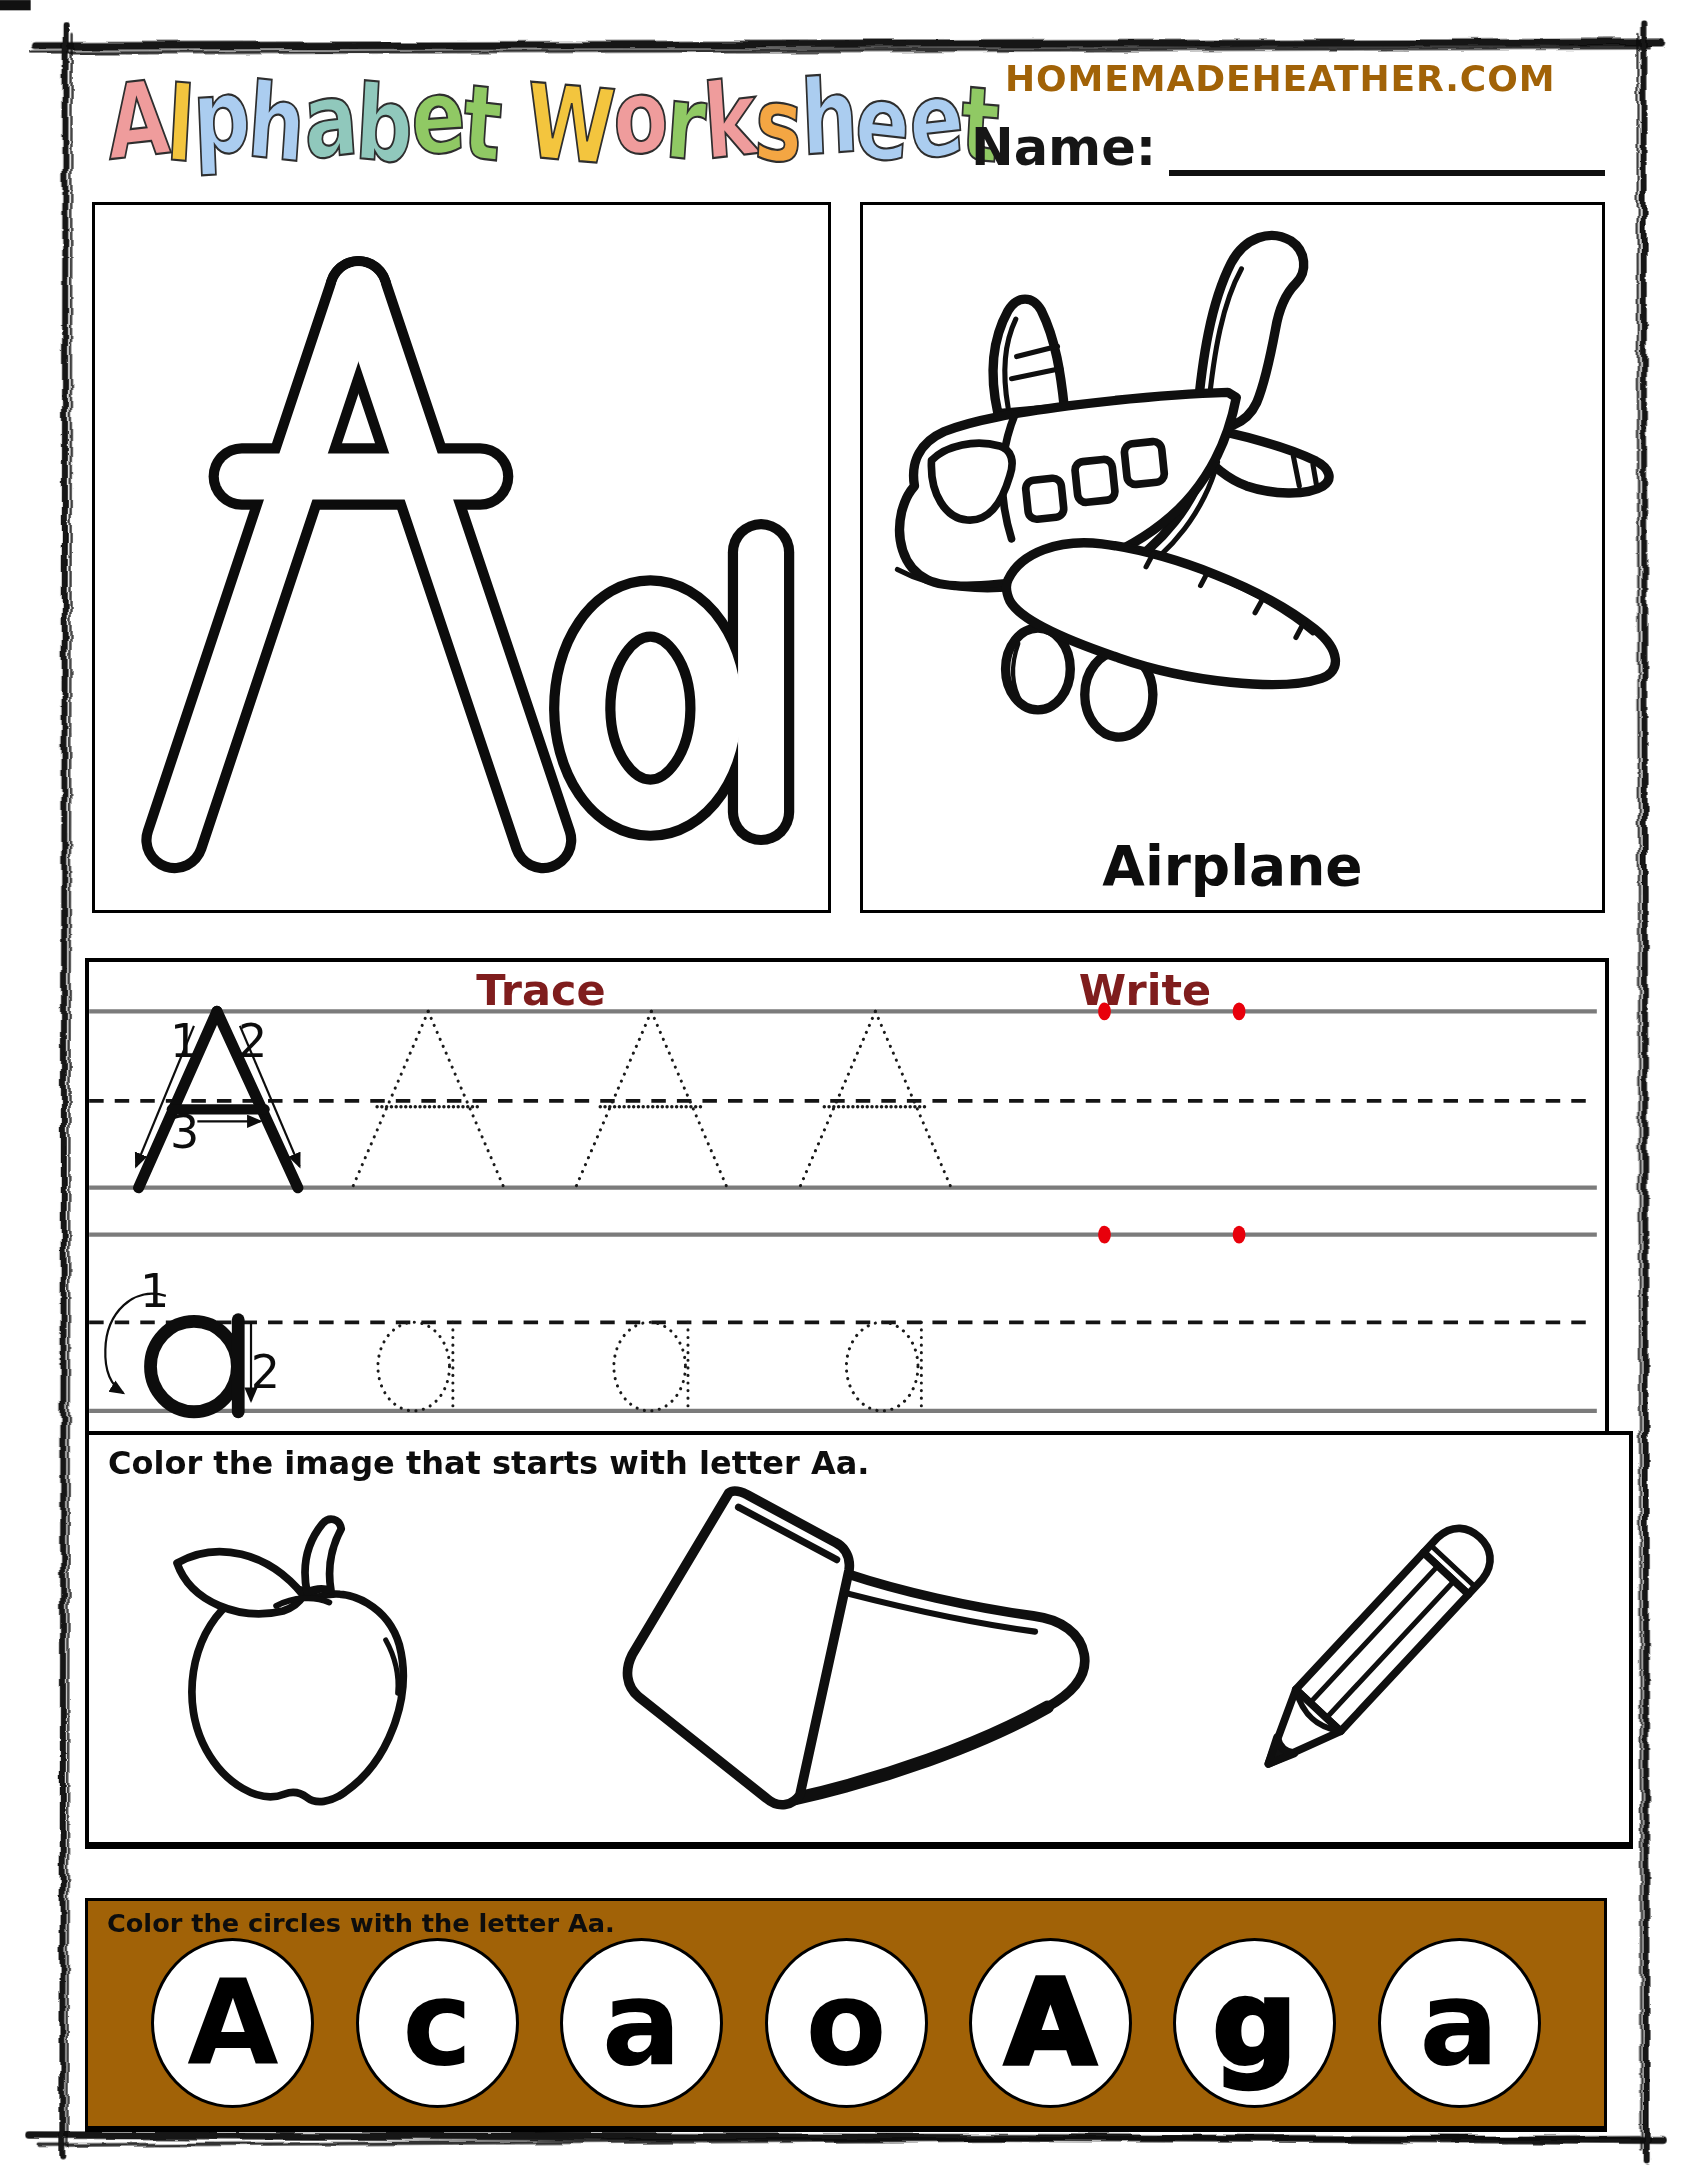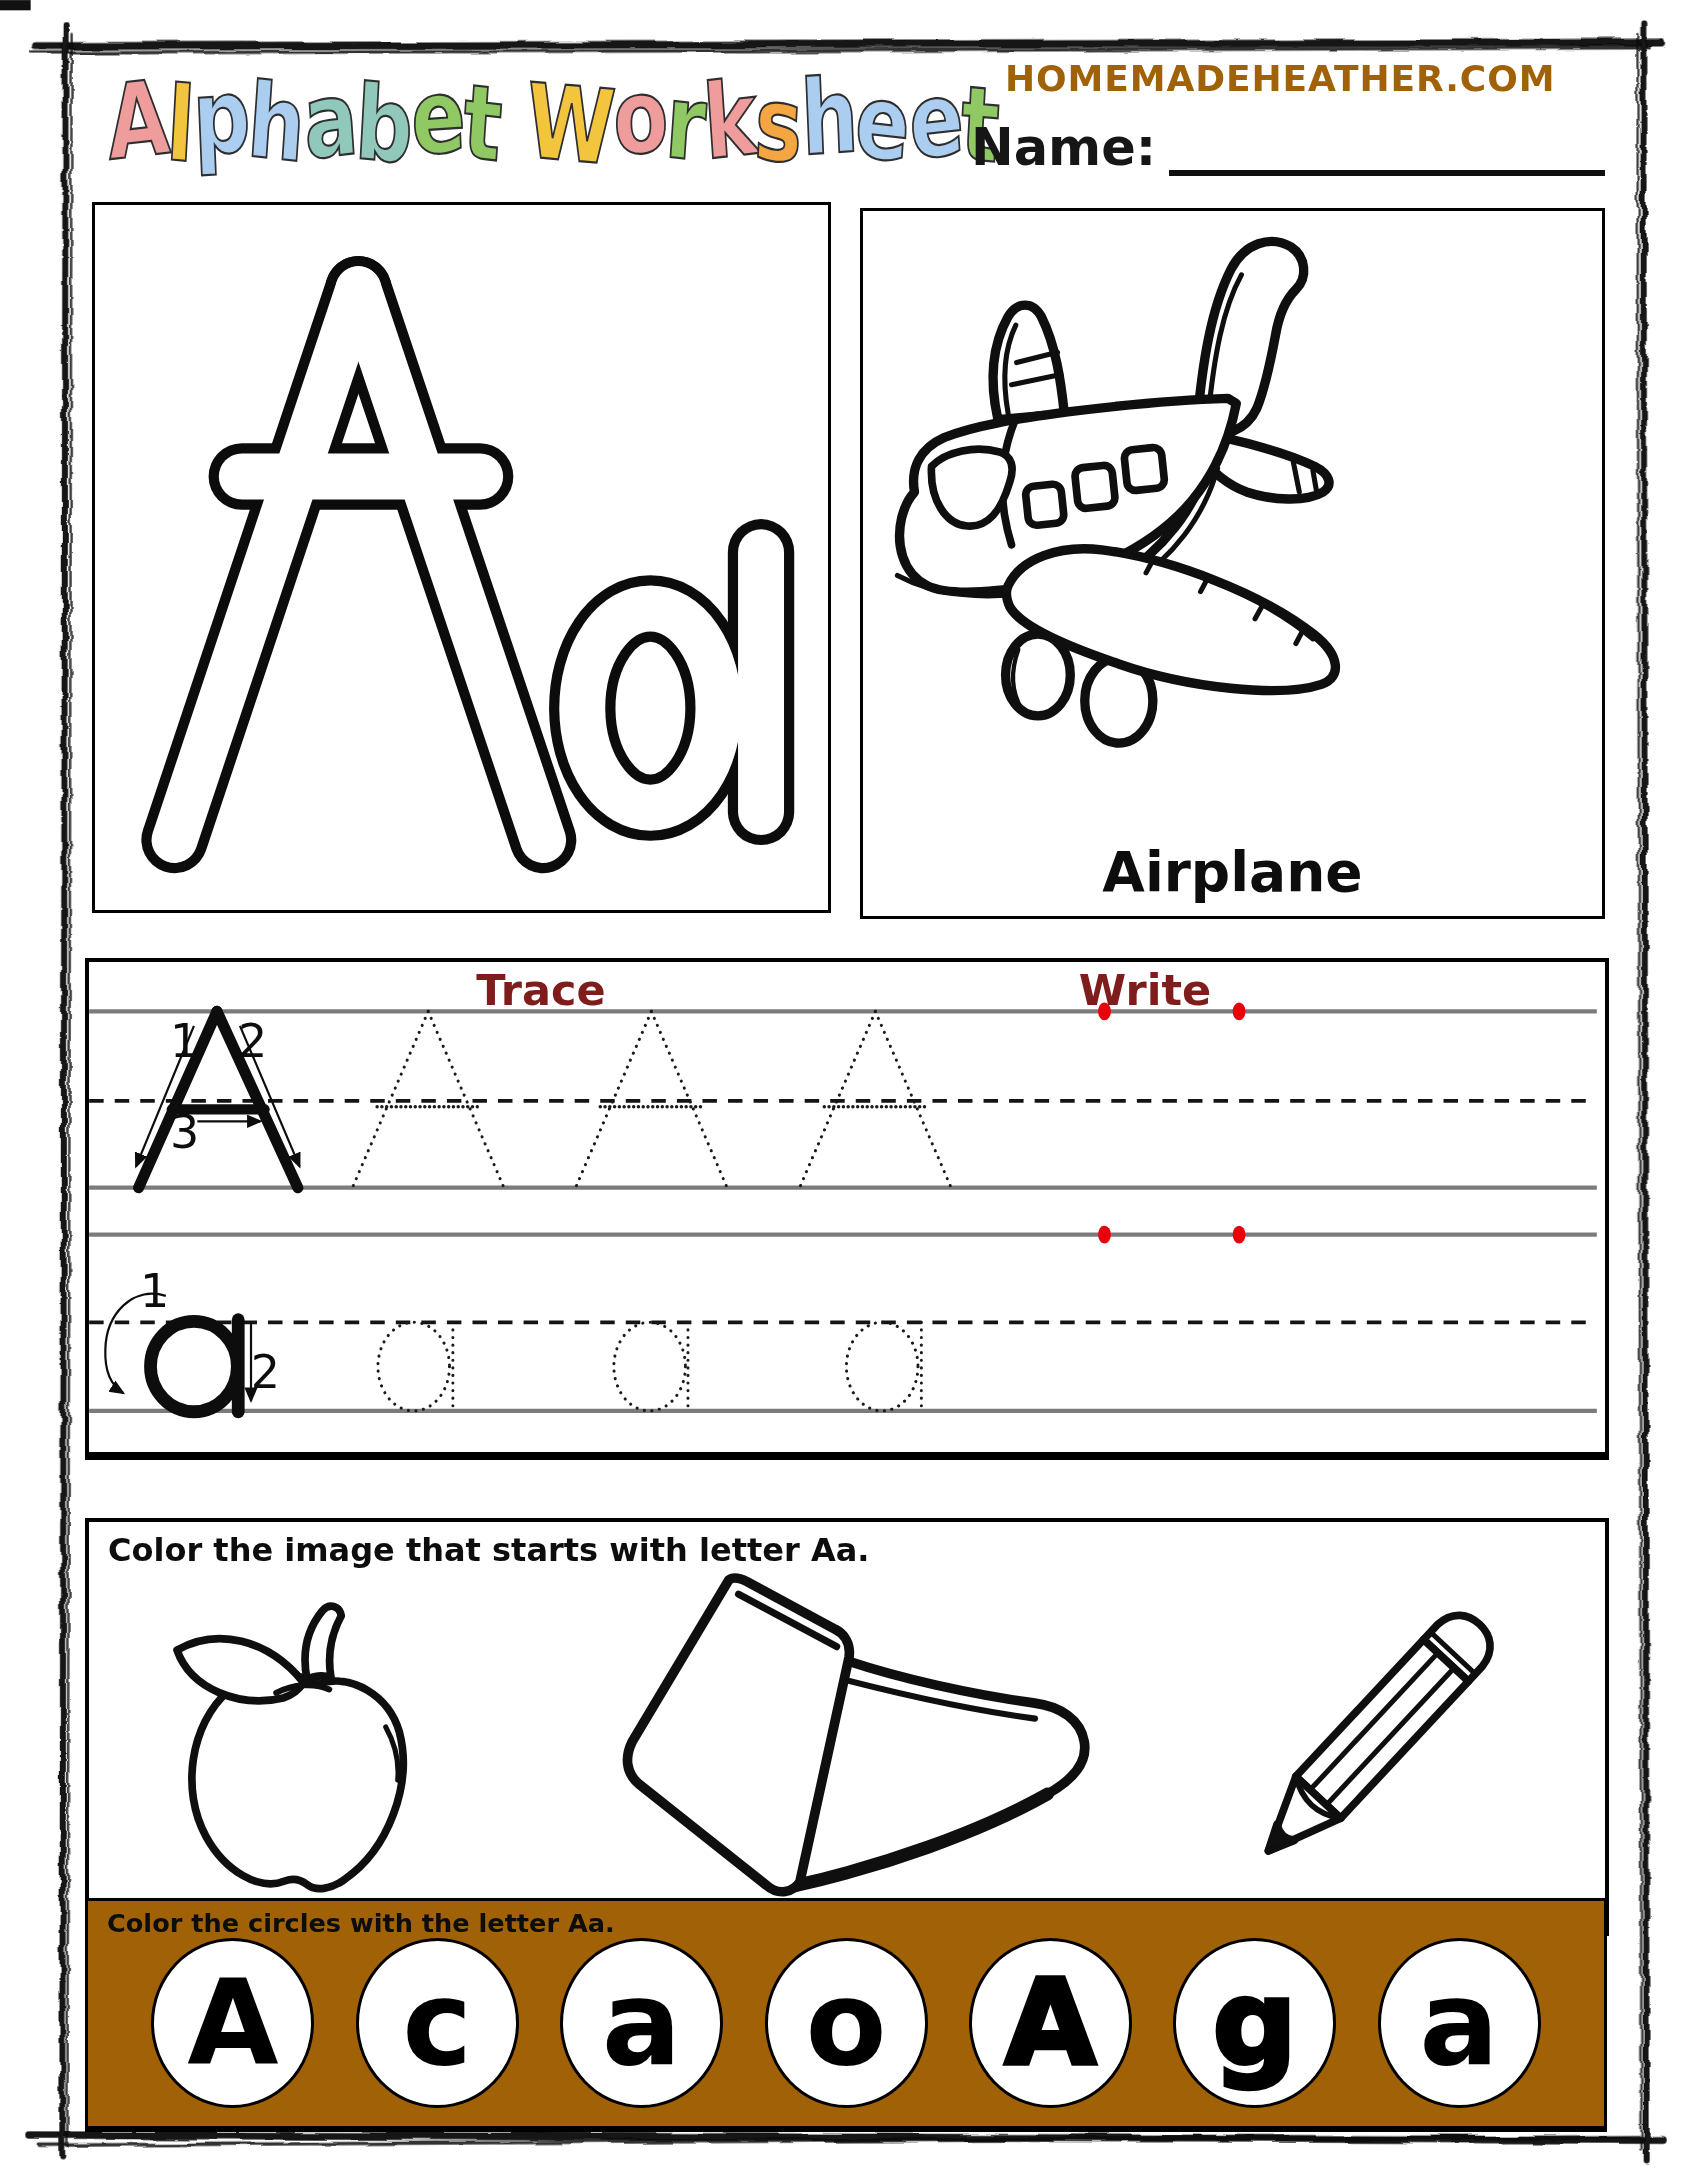--- a/index.html
+++ b/index.html
@@ -21,31 +21,31 @@
   #page-title .tl:nth-child(4n+2){transform:rotate(4deg) translateY(4.3px);}
   #page-title .tl:nth-child(4n+3){transform:rotate(-3deg) translateY(-3.4px);}
   #page-title .tl:nth-child(4n){transform:rotate(5deg) translateY(2.6px);}
   #page-title .sp{display:inline-block;width:34px;}
   #name-label{left:959px;top:118px;font-size:51px;font-weight:bold;color:#161616;margin-left:12px;}
   #name-line{left:1169px;top:170px;width:436px;height:6px;background:#101010;}
 
   
   .card{border:3.4px solid #000;background:#fff;}
   #letter-card{left:92px;top:202px;width:733px;height:705px;}
-  #picture-card{left:860px;top:208px;width:739px;height:705px;}
+  #picture-card{left:860px;top:202px;width:739px;height:705px;}
   #picture-caption{left:0;right:0;bottom:12px;text-align:center;font-size:55px;font-weight:bold;color:#0d0d0d;}
 
   
   #practice-box{left:85px;top:958px;width:1516px;height:490px;border:4.3px solid #000;border-bottom-width:8.5px;background:#fff;}
   .practice-header{top:3.4px;width:358px;text-align:center;font-size:43px;font-weight:bold;color:#7f1d1d;}
   #trace-header{left:273px;}
   #write-header{left:877px;}
 
   
-  #color-image-box{left:85px;top:1518px;width:1516px;height:407px;border:4.3px solid #000;border-bottom-width:7.7px;background:#fff;}
+  #color-image-box{left:85px;top:1431px;width:1516px;height:407px;border:4.3px solid #000;border-bottom-width:7.7px;background:#fff;padding-left:24px;}
   #color-image-caption{left:19px;top:8.5px;font-size:32px;font-weight:bold;color:#0d0d0d;}
   #color-circles-box{left:85px;top:1898px;width:1516px;height:225px;border:3.4px solid #000;border-bottom-width:6px;background:#a16207;}
   #color-circles-caption{left:19px;top:6.8px;font-size:25.6px;font-weight:bold;color:#0d0d0d;}
   #circles-row{left:0;right:0;top:37px;height:170px;display:flex;justify-content:space-evenly;align-items:center;padding:0 22px;}
   .letter-circle{width:157px;height:164px;border:3.4px solid #000;border-radius:50%;
                  display:flex;align-items:center;justify-content:center;background:#fff;}
   .letter-circle span{font-size:118px;font-weight:bold;line-height:1;color:#000;}
   .letter-circle span.heavy{-webkit-text-stroke:4.3px #000;}
 
   svg{display:block;}

